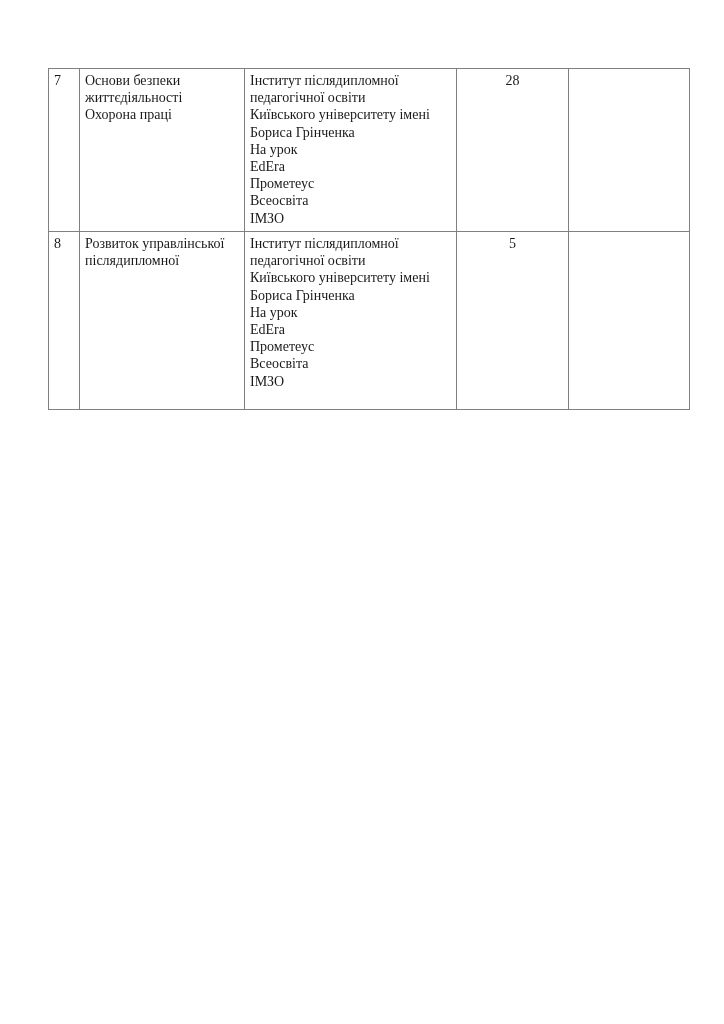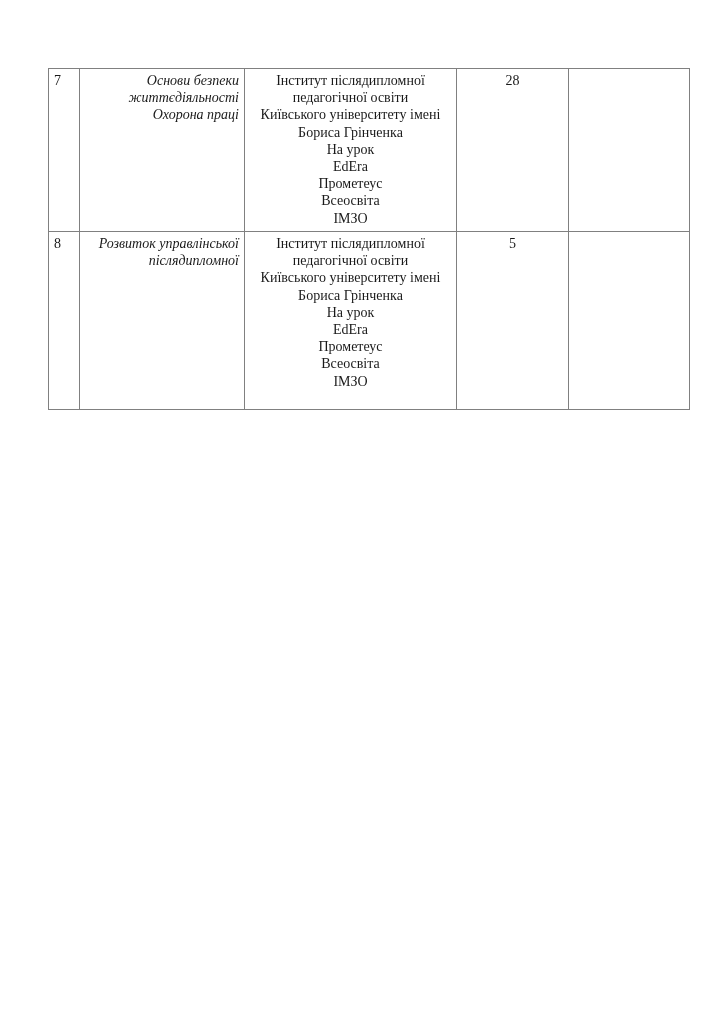--- a/index.html
+++ b/index.html
@@ -27,22 +27,22 @@
     line-height: 17.2px;
   }
   table.doc-table td {
     border: 1px solid #808080;
     vertical-align: top;
     padding: 3px 5px 2px 5px;
     white-space: pre-line;
     overflow: hidden;
   }
   td.col-num    { text-align: left; }
-  td.col-topic  { text-align: right; font-style: italic; }
-  td.col-prov   { text-align: center; }
+  td.col-topic  { text-align: left; }
+  td.col-prov   { text-align: left; }
   td.col-count  { text-align: center; }
   td.col-notes  { text-align: left; }
 </style>
 </head>
 <body>
 
 <div class="page">
   <table class="doc-table">
     <colgroup>
       <col style="width:31px">

